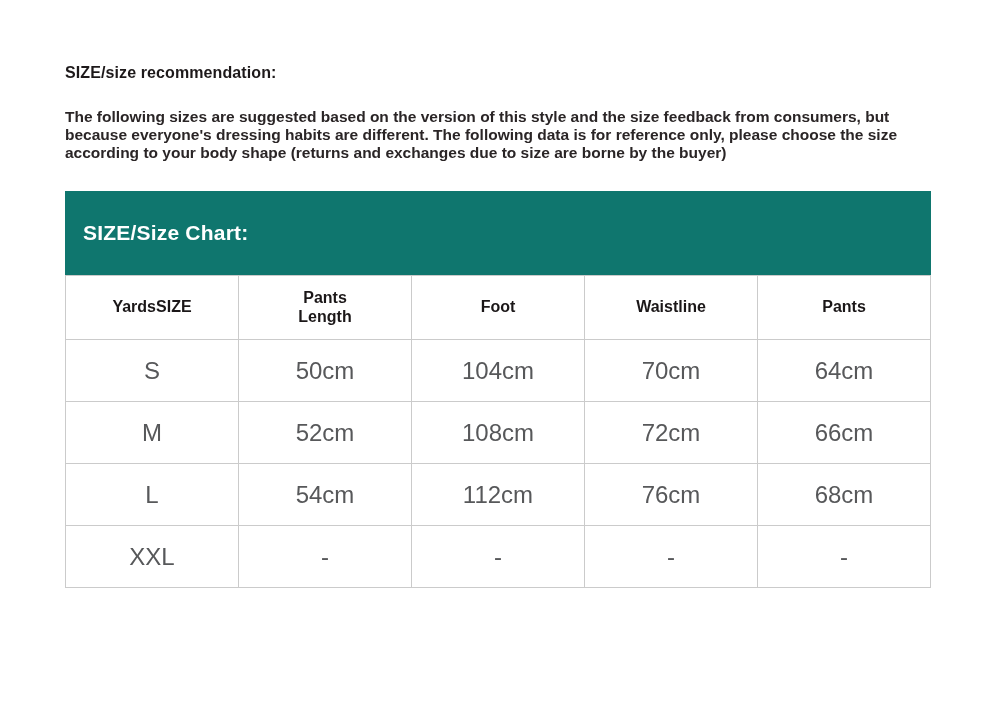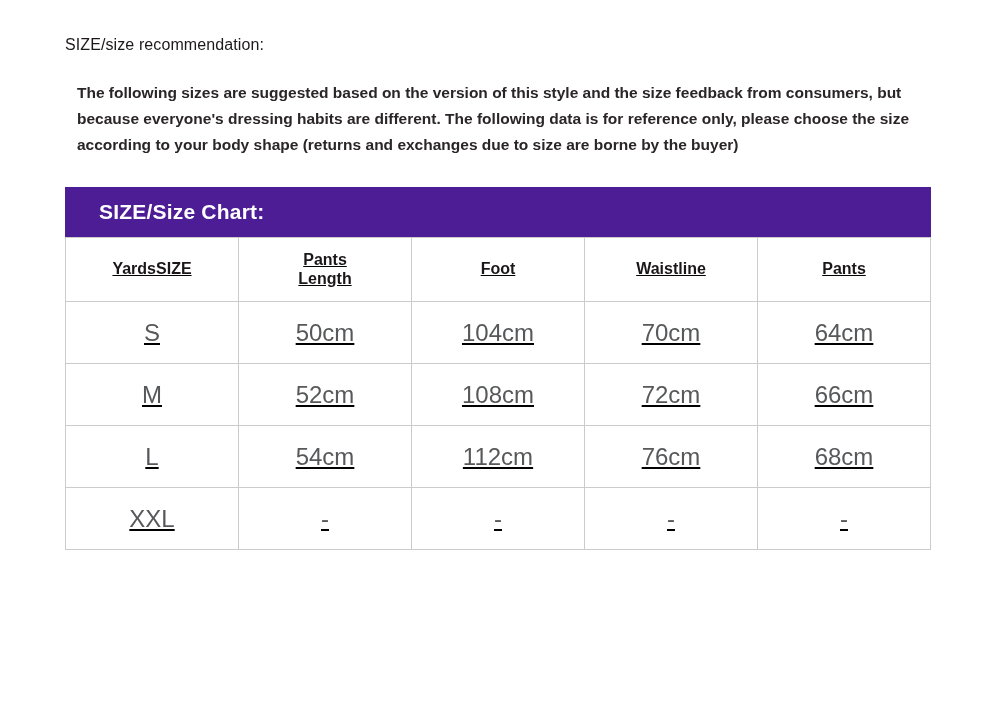--- a/index.html
+++ b/index.html
@@ -15,56 +15,55 @@
     background: #ffffff;
     overflow: hidden;
   }
   .content {
     position: absolute;
     left: 65px;
     top: 0;
     width: 868px;
   }
   .heading {
-    margin: 36px 0 0 0;
+    margin: 64px 0 0 0;
     font-size: 16px;
-    font-weight: normal;
+    font-weight: bold;
     color: #1d191a;
     letter-spacing: 0.1px;
   }
   .intro {
-    margin: 26px 0 0 12px;
+    margin: 26px 0 0 0;
     font-size: 15.5px;
     font-weight: bold;
     color: #2a2526;
-    line-height: 26px;
+    line-height: 18px;
   }
   .chart-wrap {
     margin-top: 29px;
     width: 866px;
   }
   .chart-title-bar {
-    height: 50px;
-    background: #4c1d95;
+    height: 84px;
+    background: #0f766e;
     display: flex;
     align-items: center;
-    padding-left: 34px;
+    padding-left: 18px;
     box-sizing: border-box;
   }
   .chart-title-bar .title {
     color: #ffffff;
     font-size: 21px;
     font-weight: bold;
     letter-spacing: 0.2px;
   }
   table.size-table {
     width: 866px;
     border-collapse: collapse;
     table-layout: fixed;
-    text-decoration: underline;
   }
   table.size-table th,
   table.size-table td {
     border: 1px solid #cbcbcb;
     text-align: center;
     vertical-align: middle;
     background: #ffffff;
     padding: 0;
   }
   table.size-table th {

